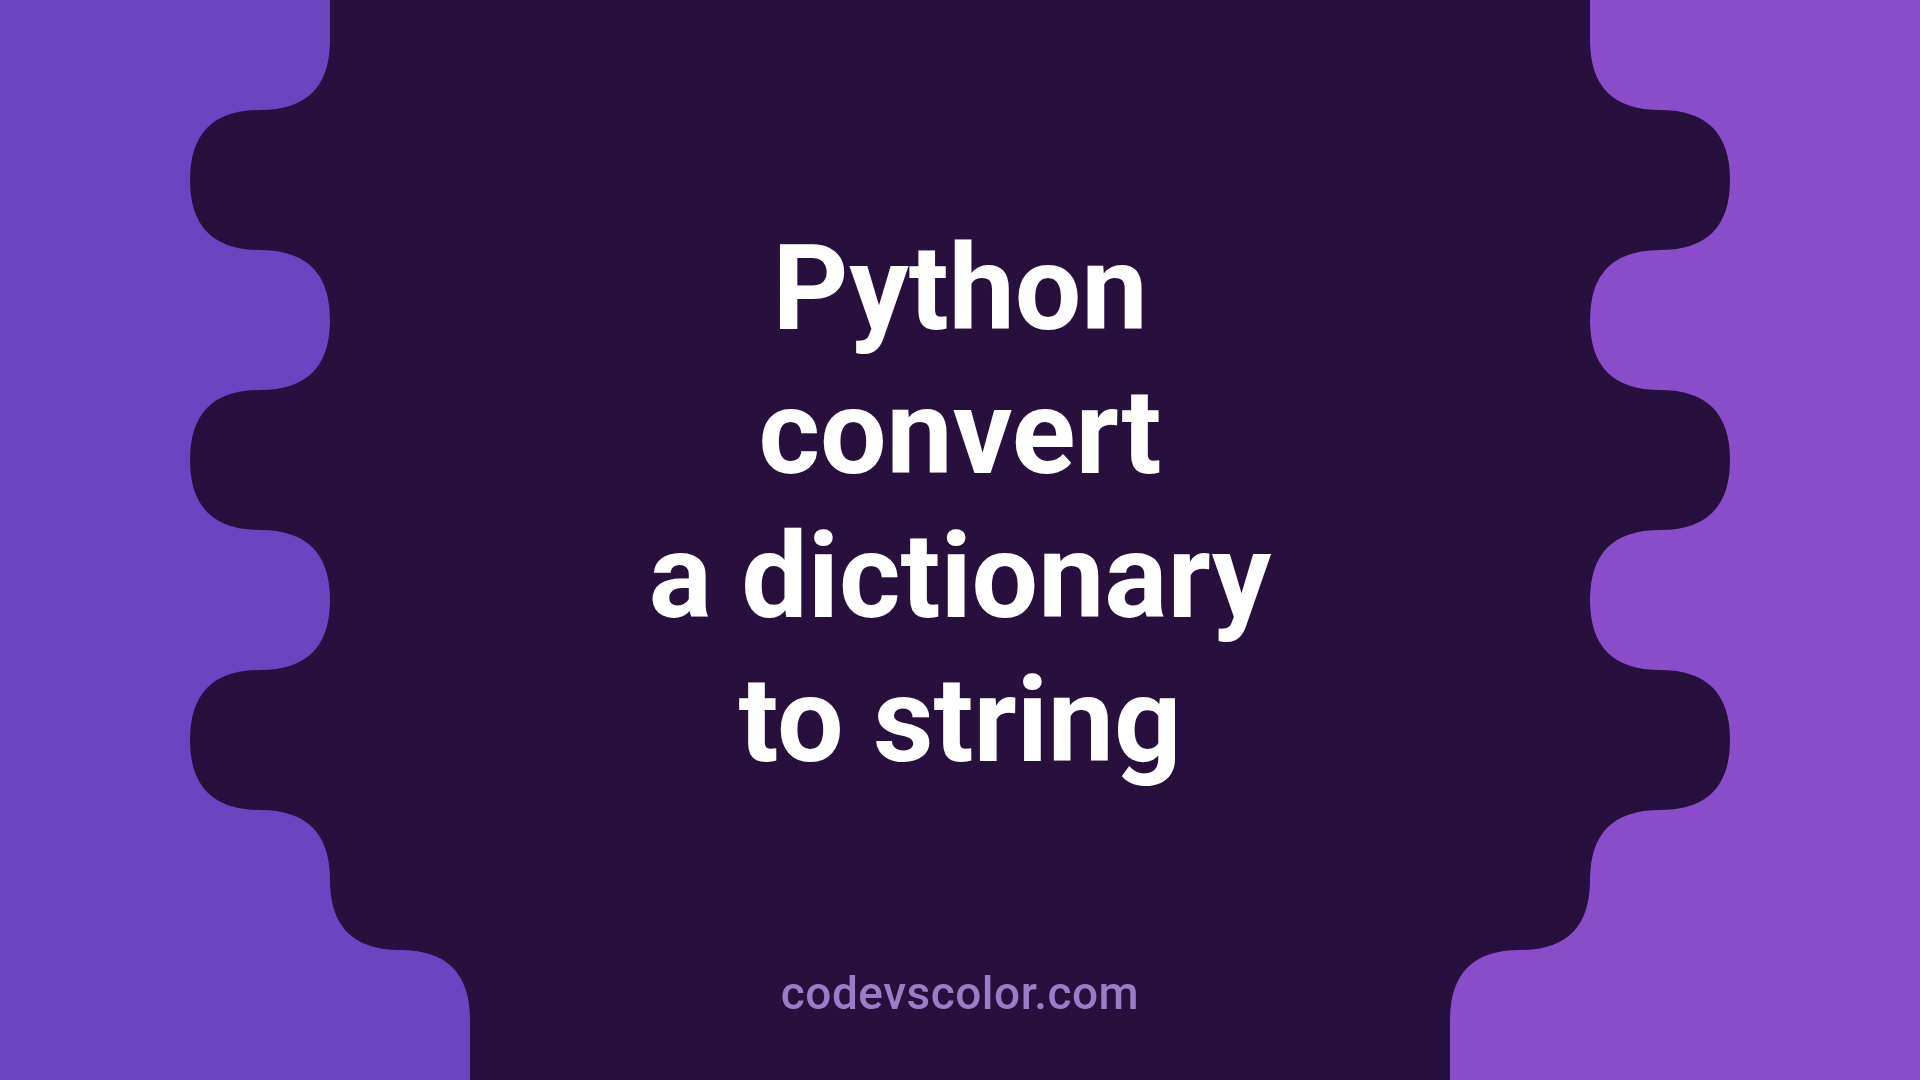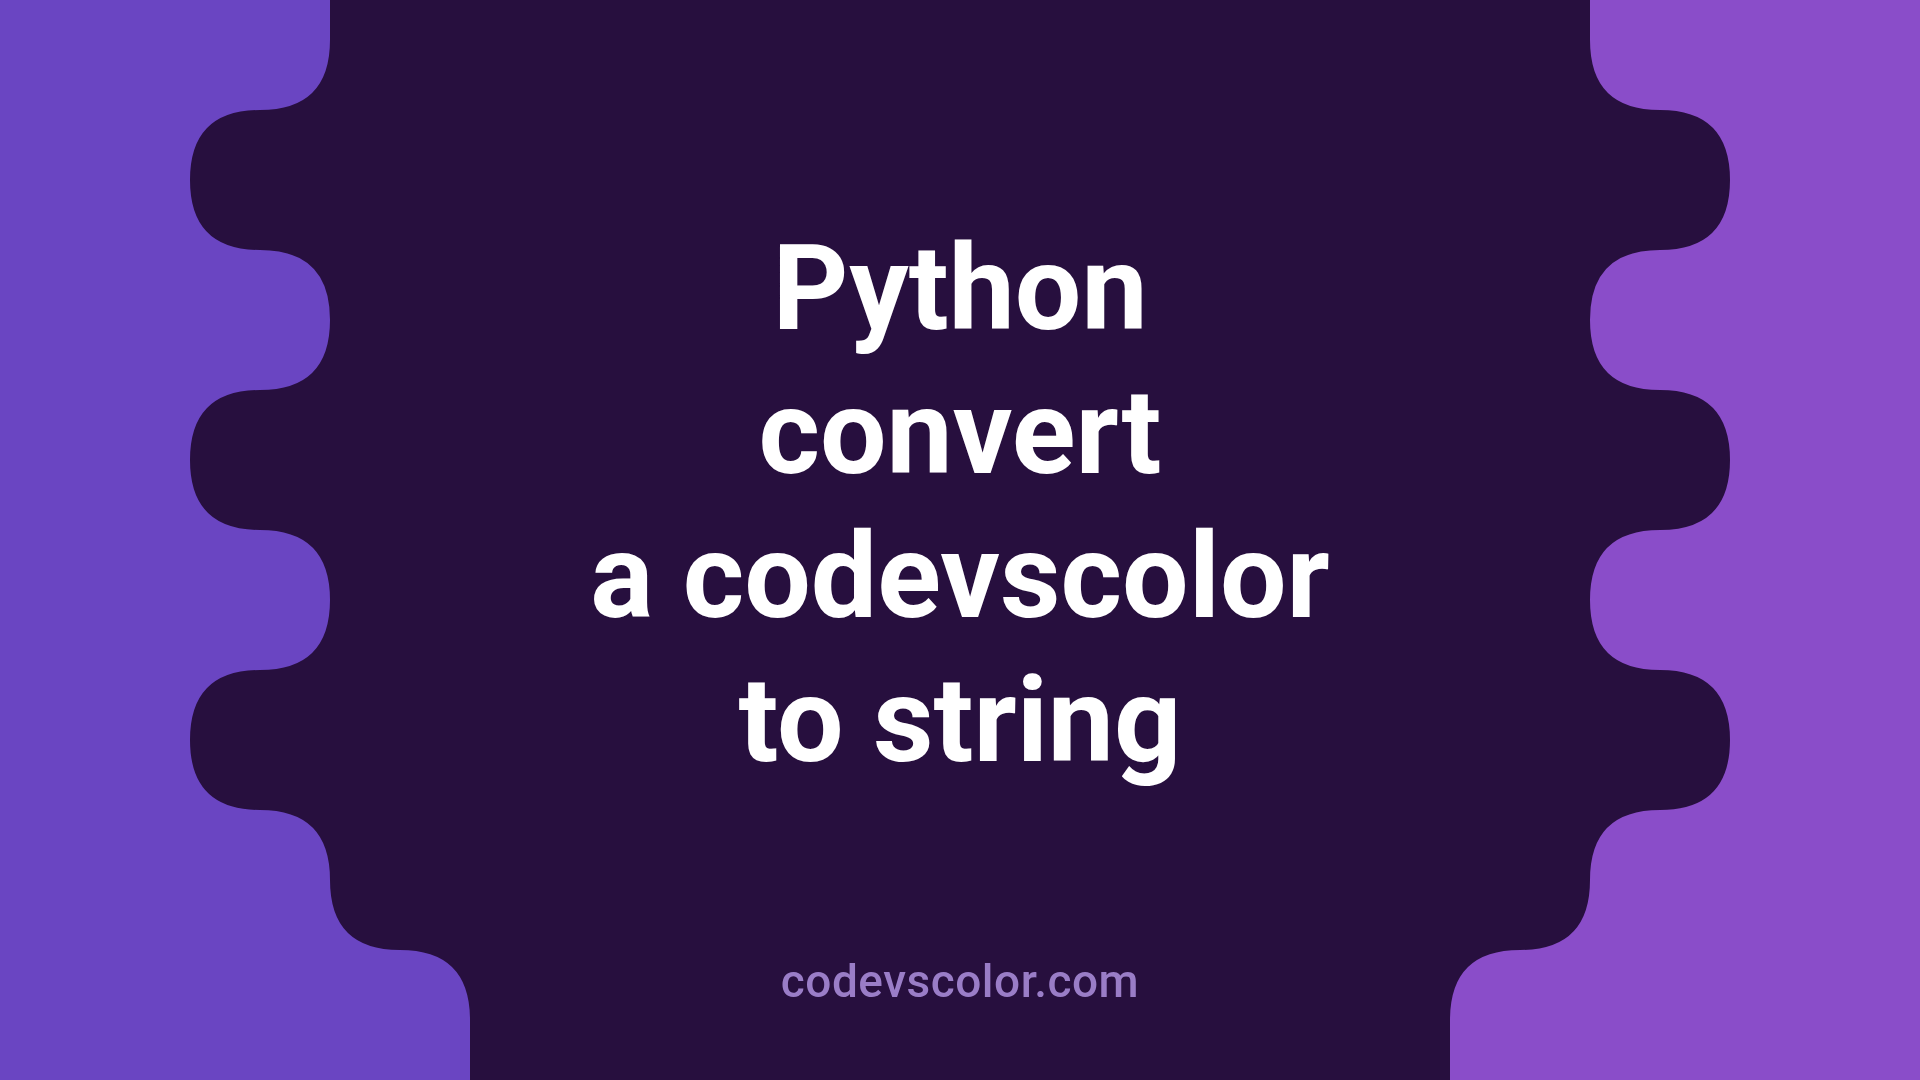--- a/index.html
+++ b/index.html
@@ -37,21 +37,21 @@
     color: #ffffff;
     font-weight: 700;
     font-size: 118px;
     line-height: 1.22;
     white-space: pre-line;
   }
   .watermark {
     position: absolute;
     left: 50%;
     transform: translateX(-50%);
-    bottom: 72px;
+    bottom: 60px;
     color: #9a7dc7;
     font-size: 46px;
     font-weight: 500;
     letter-spacing: 0.5px;
   }
 </style>
 </head>
 <body>
 
 <div class="bg-left"></div>
@@ -92,15 +92,15 @@
     Q 1730 250 1730 180
     Q 1730 110 1660 110
     Q 1590 110 1590 40
     L 1590 0
     Z
   "></path>
 </svg>
 
 <div class="title">Python
 convert
-a codevscolor
+a dictionary
 to string</div>
 <div class="watermark">codevscolor.com</div>
 
 </body></html>

